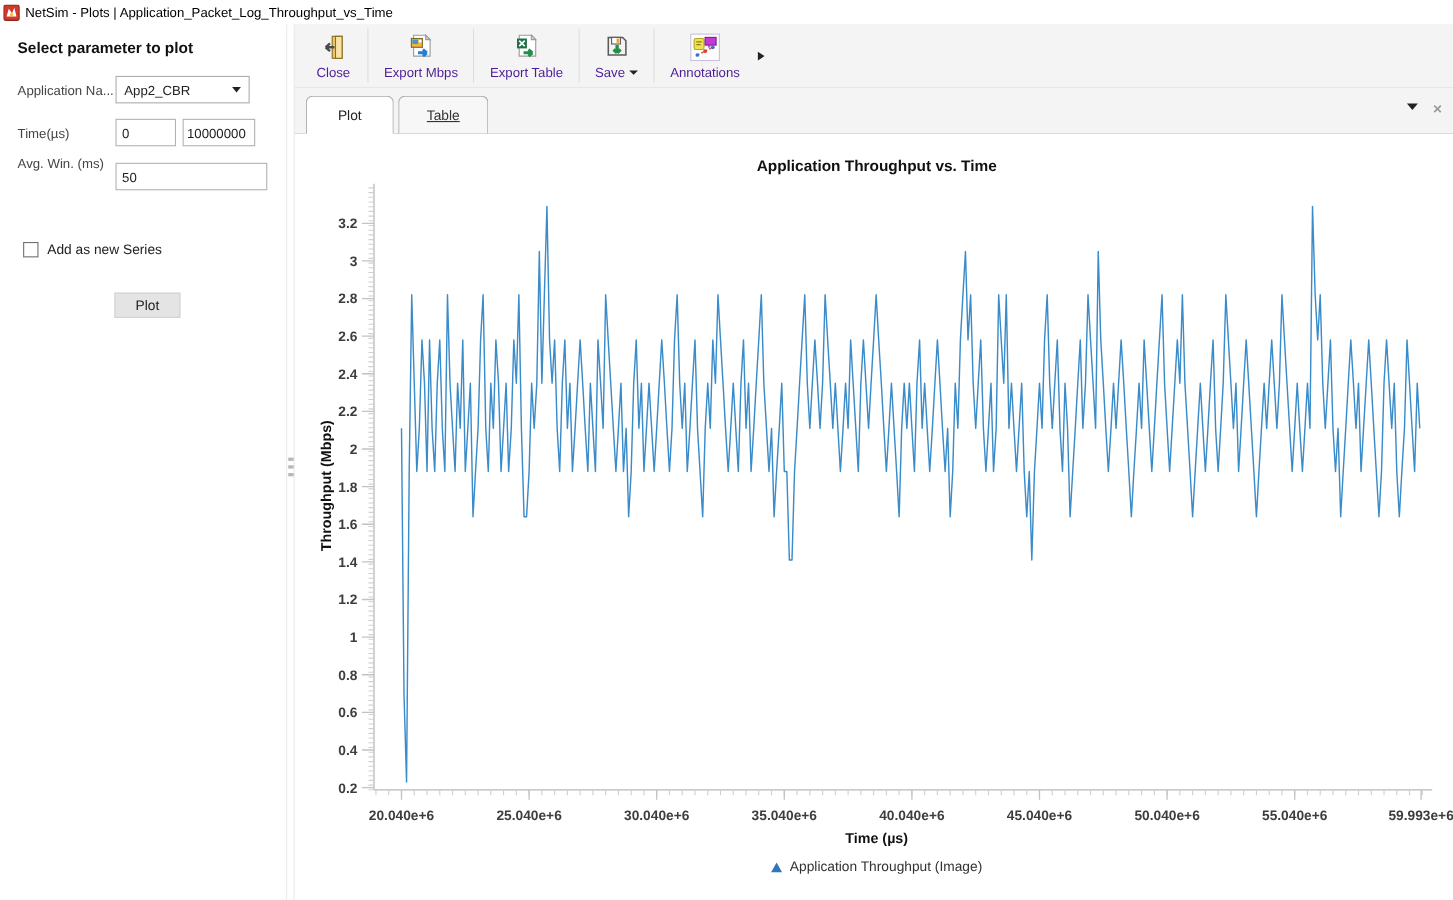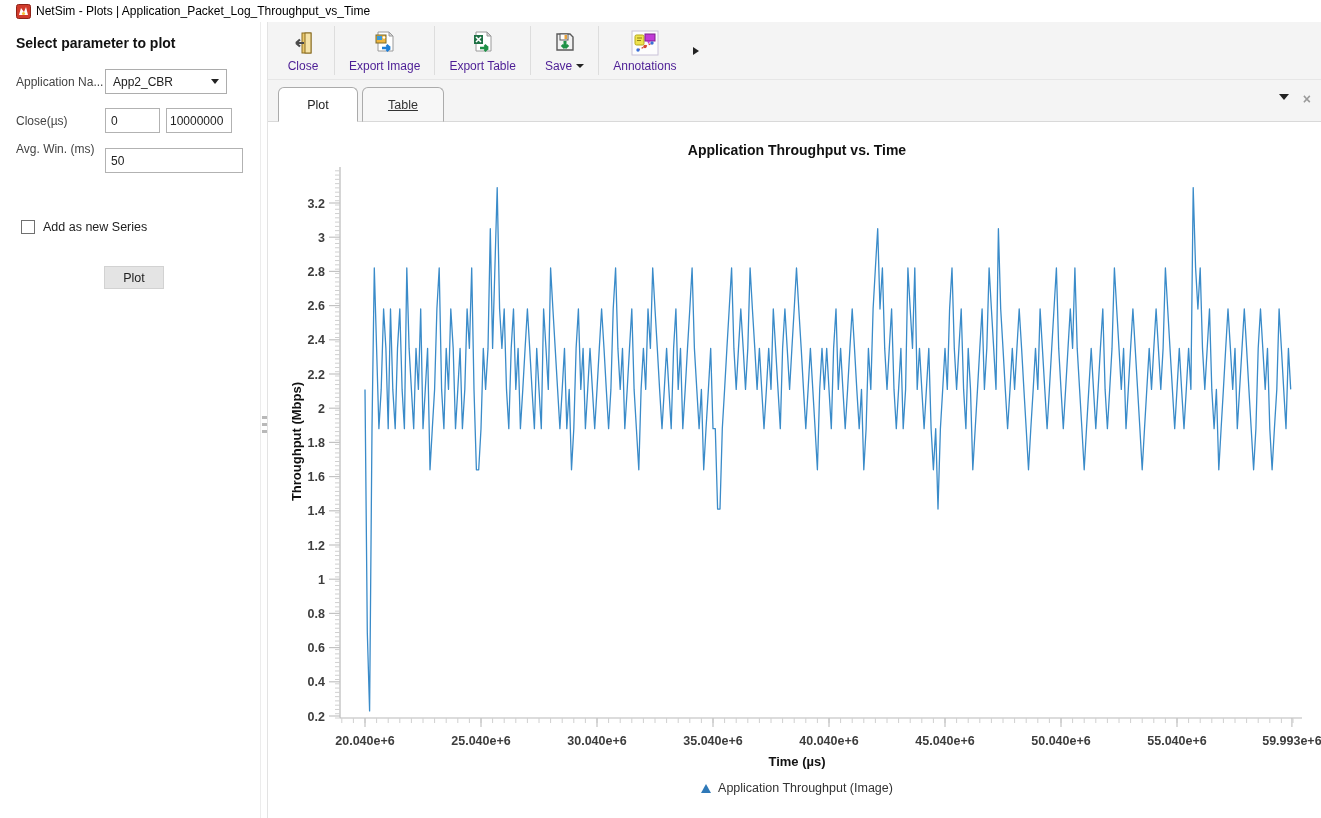--- a/index.html
+++ b/index.html
@@ -7,21 +7,21 @@
     font-family:"Liberation Sans","DejaVu Sans",sans-serif; }
   #app { position:relative; width:1321px; height:818px; background:#fff; }
 
   
   .strip { position:absolute; top:0; height:3px; }
   .strip.blue { left:680px; width:48px; background:#2272b2; }
   .strip.gray { left:728px; width:362px; background:#d8d8d8; }
 
   
   .titlebar { position:absolute; left:0; top:0; width:100%; height:22px; background:#fff;
-    display:flex; align-items:center; padding-left:16px; }
+    display:flex; align-items:center; padding-left:3px; }
   .titlebar .apptitle { font-size:12px; color:#000; margin-left:5px; }
 
   
   .sidebar { position:absolute; left:0; top:22px; width:260px; height:796px; background:#fff; }
   .sb-header { position:absolute; left:16px; top:13px; font-size:14px; font-weight:bold; color:#111; }
   .sb-label { position:absolute; font-size:12px; color:#444; }
   .combo { position:absolute; left:105px; top:47px; width:122px; height:25px; border:1px solid #adadad;
     background:#fff; display:flex; align-items:center; justify-content:space-between; padding:0 7px; font-size:12px; color:#222; cursor:default; }
   .combo .caret { width:0; height:0; border-left:4px solid transparent; border-right:4px solid transparent; border-top:5px solid #222; }
   .tb-input { position:absolute; height:25px; border:1px solid #b2b2b2; background:#fff; font-size:12px;
@@ -95,21 +95,21 @@
 
   <div class="sidebar">
     <div class="sb-header">Select parameter to plot</div>
 
     <div class="sb-label" style="left:16px; top:53px;">Application Na...</div>
     <div class="combo">
       <span>App2_CBR</span>
       <span class="caret"></span>
     </div>
 
-    <div class="sb-label" style="left:16px; top:92px;">Close(µs)</div>
+    <div class="sb-label" style="left:16px; top:92px;">Time(µs)</div>
     <input class="tb-input" style="left: 105px; top: 86px; width: 55px;" value="0">
     <input class="tb-input" style="left: 166px; top: 86px; width: 66px; padding: 0px 3px;" value="10000000">
 
     <div class="sb-label" style="left:16px; top:120px;">Avg. Win. (ms)</div>
     <input class="tb-input" style="left: 105px; top: 126px; width: 138px;" value="50">
 
     <div class="chk-row">
       <span class="chk"></span>
       <span class="chk-label">Add as new Series</span>
     </div>
@@ -139,21 +139,21 @@
       <div class="tsep"></div>
       <div class="tbtn">
         <svg width="26" height="26" viewBox="0 0 26 26">
           <path d="M6 2 h11 l4 4 v15 h-15 z" fill="#fff" stroke="#9a9a9a"></path>
           <path d="M17 2 l4 4 h-4 z" fill="#d9d9d9" stroke="#9a9a9a"></path>
           <rect x="4" y="5" width="10" height="8" fill="#efb53f" stroke="#7a6a2a"></rect>
           <rect x="5" y="6" width="5" height="4" fill="#3a9ad9"></rect>
           <circle cx="12" cy="7.5" r="1.3" fill="#fff"></circle>
           <path d="M10 18 h8 M18 18 l-3.5 -3 M18 18 l-3.5 3" stroke="#1f7fd6" stroke-width="2.6" fill="none"></path>
         </svg>
-        <span class="lbl">Export Image</span>
+        <span class="lbl">Export Mbps</span>
       </div>
       <div class="tsep"></div>
       <div class="tbtn">
         <svg width="26" height="26" viewBox="0 0 26 26">
           <path d="M6 2 h11 l4 4 v15 h-15 z" fill="#fff" stroke="#9a9a9a"></path>
           <path d="M17 2 l4 4 h-4 z" fill="#d9d9d9" stroke="#9a9a9a"></path>
           <rect x="4" y="5" width="9" height="9" fill="#1f7145"></rect>
           <path d="M6 7 l5 5 M11 7 l-5 5" stroke="#fff" stroke-width="1.6"></path>
           <path d="M10 18 h8 M18 18 l-3.5 -3 M18 18 l-3.5 3" stroke="#1f9147" stroke-width="2.6" fill="none"></path>
         </svg>

